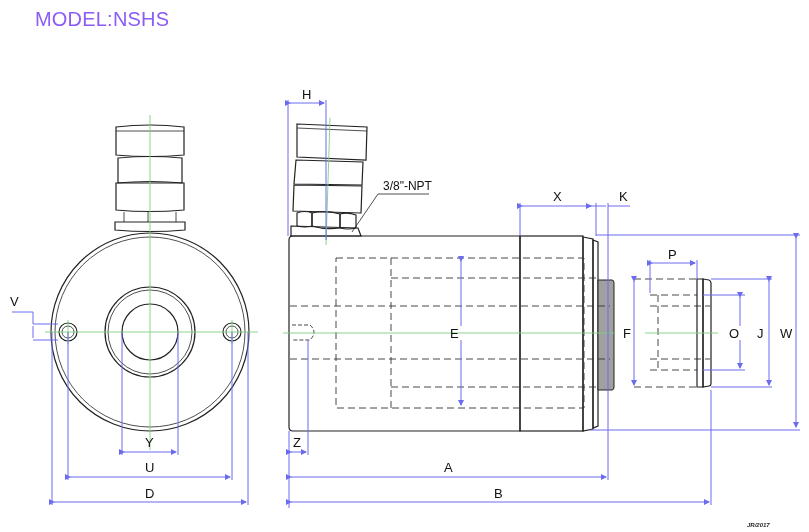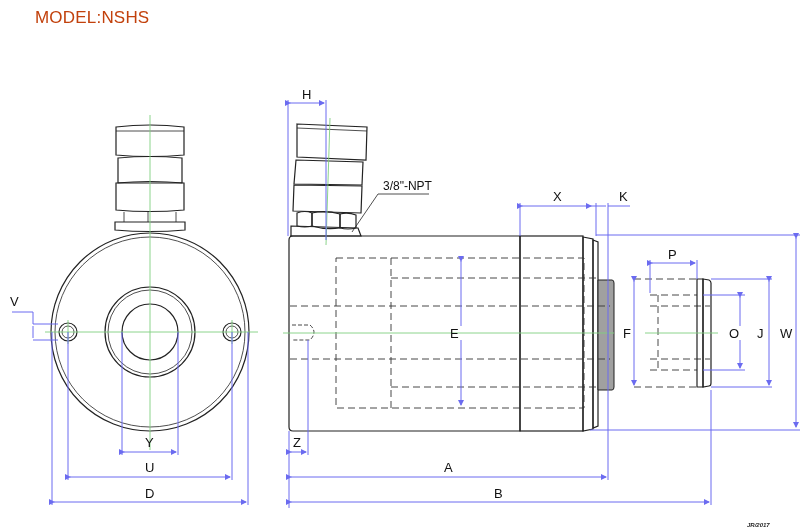--- a/index.html
+++ b/index.html
@@ -1,17 +1,17 @@
 <!DOCTYPE html>
 <html><head>
   <meta charset="utf-8">
   <style>
     html, body { margin: 0; padding: 0; background: #ffffff; }
     body { width: 809px; height: 532px; overflow: hidden; position: relative; font-family: "Liberation Sans", sans-serif; }
-    .title { position: absolute; left: 35px; top: 8px; font-size: 17px; color: #c2410c; letter-spacing: 0.2px; font-family: "Liberation Sans", sans-serif; }
+    .title { position: absolute; left: 35px; top: 8px; font-size: 20px; color: #8b5cf6; letter-spacing: 0.2px; font-family: "Liberation Sans", sans-serif; }
     svg { position: absolute; left: 0; top: 0; }
     .dimlbl { font-family: "Liberation Sans", sans-serif; font-size: 13px; fill: #111; }
     .note { font-family: "Liberation Sans", sans-serif; font-size: 12px; fill: #111; }
     .tiny { font-family: "Liberation Sans", sans-serif; font-size: 6px; font-style: italic; font-weight: bold; fill: #222; }
     .obj { fill: none; stroke: #222; stroke-width: 1.2; }
     .objt { fill: none; stroke: #222; stroke-width: 0.8; }
     .hid { fill: none; stroke: #333; stroke-width: 0.9; stroke-dasharray: 7 4; }
     .dim { fill: none; stroke: #6b6bf0; stroke-width: 1; }
     .ctr { fill: none; stroke: #7fcf7f; stroke-width: 0.9; }
   </style>

